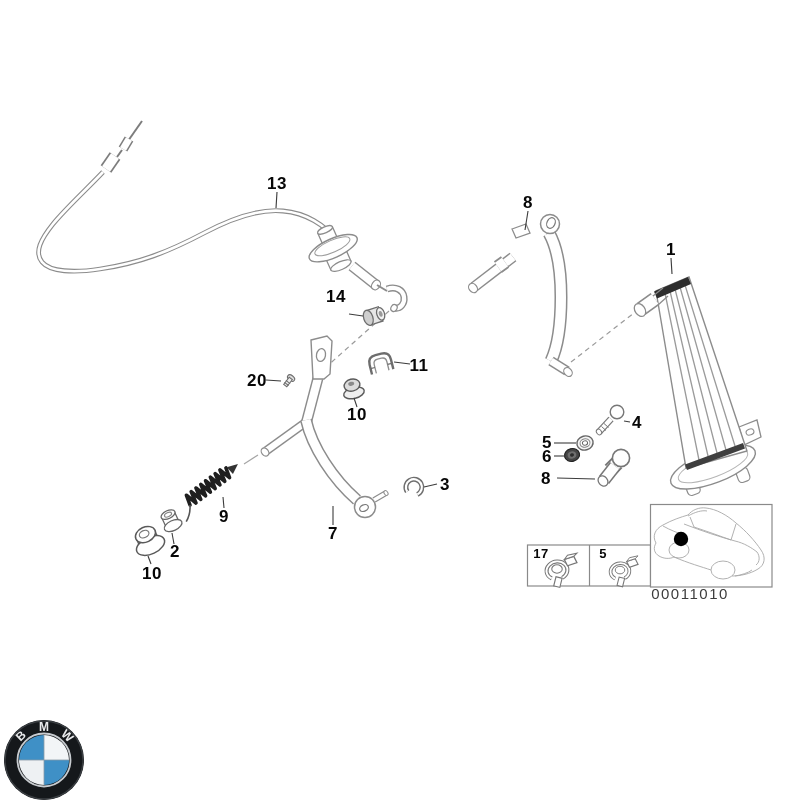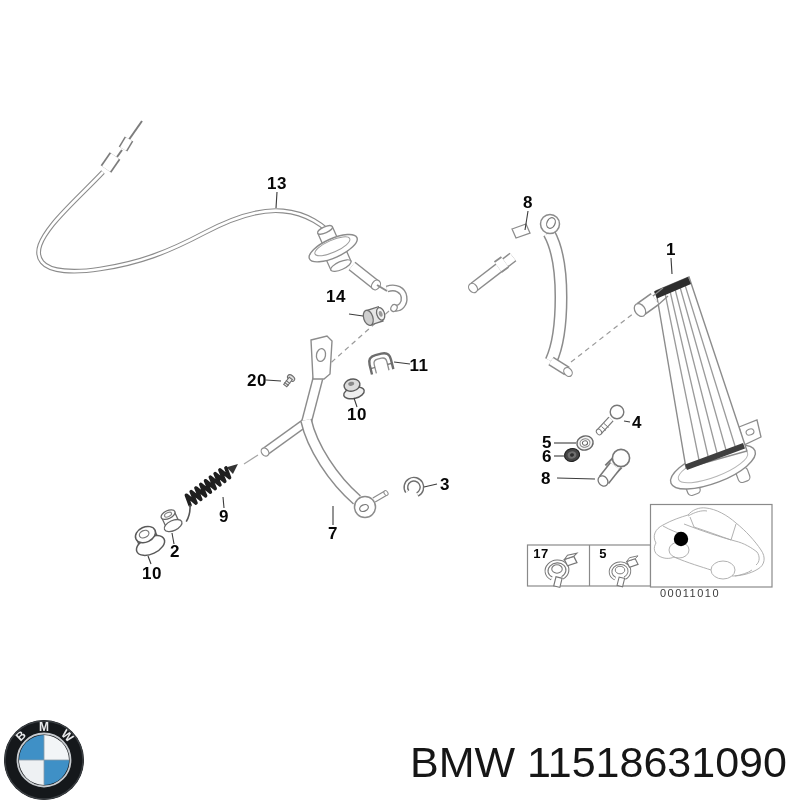--- a/index.html
+++ b/index.html
@@ -9,21 +9,21 @@
   }
   .art{position:absolute;left:0;top:0;}
   .callout{
     position:absolute;transform:translate(-50%,-50%);
     font-weight:bold;font-size:17px;color:#070707;letter-spacing:.5px;
     white-space:nowrap;line-height:1;
   }
   .callout.small{font-size:13px;}
   .inset-code{
     position:absolute;transform:translate(-50%,-50%);
-    font-size:11px;color:#3c3c3c;letter-spacing:1.5px;line-height:1;text-align:center;
+    font-size:15px;color:#3c3c3c;letter-spacing:1.5px;line-height:1;text-align:center;
   }
   .brand-text{
     position:absolute;left:410px;top:741px;
     font-size:43px;color:#161616;line-height:1;letter-spacing:0;
   }
 </style>
 </head>
 <body>
 
 <div class="page">
@@ -302,15 +302,14 @@
       <path d="M 0,0 L 25,0 A 25,25 0 0 1 0,25 Z" fill="#3f90c6"></path>
       <path d="M 0,0 L 0,25 A 25,25 0 0 1 -25,0 Z" fill="#eef1f3"></path>
       <line x1="-25" y1="0" x2="25" y2="0" stroke="#8899a6" stroke-width="0.8"></line>
       <line x1="0" y1="-25" x2="0" y2="25" stroke="#8899a6" stroke-width="0.8"></line>
       <text transform="rotate(-44) translate(0,-29.5)" text-anchor="middle" font-size="12" font-weight="bold" font-family="Liberation Sans, sans-serif" fill="#e9eaec">B</text>
       <text transform="translate(0,-29.5)" text-anchor="middle" font-size="12" font-weight="bold" font-family="Liberation Sans, sans-serif" fill="#e9eaec">M</text>
       <text transform="rotate(44) translate(0,-29.5)" text-anchor="middle" font-size="12" font-weight="bold" font-family="Liberation Sans, sans-serif" fill="#e9eaec">W</text>
     </g>
   </svg>
 
-  <div class="brand-text">BMW 11518631090</div>
 
 </div>
 
 </body></html>

